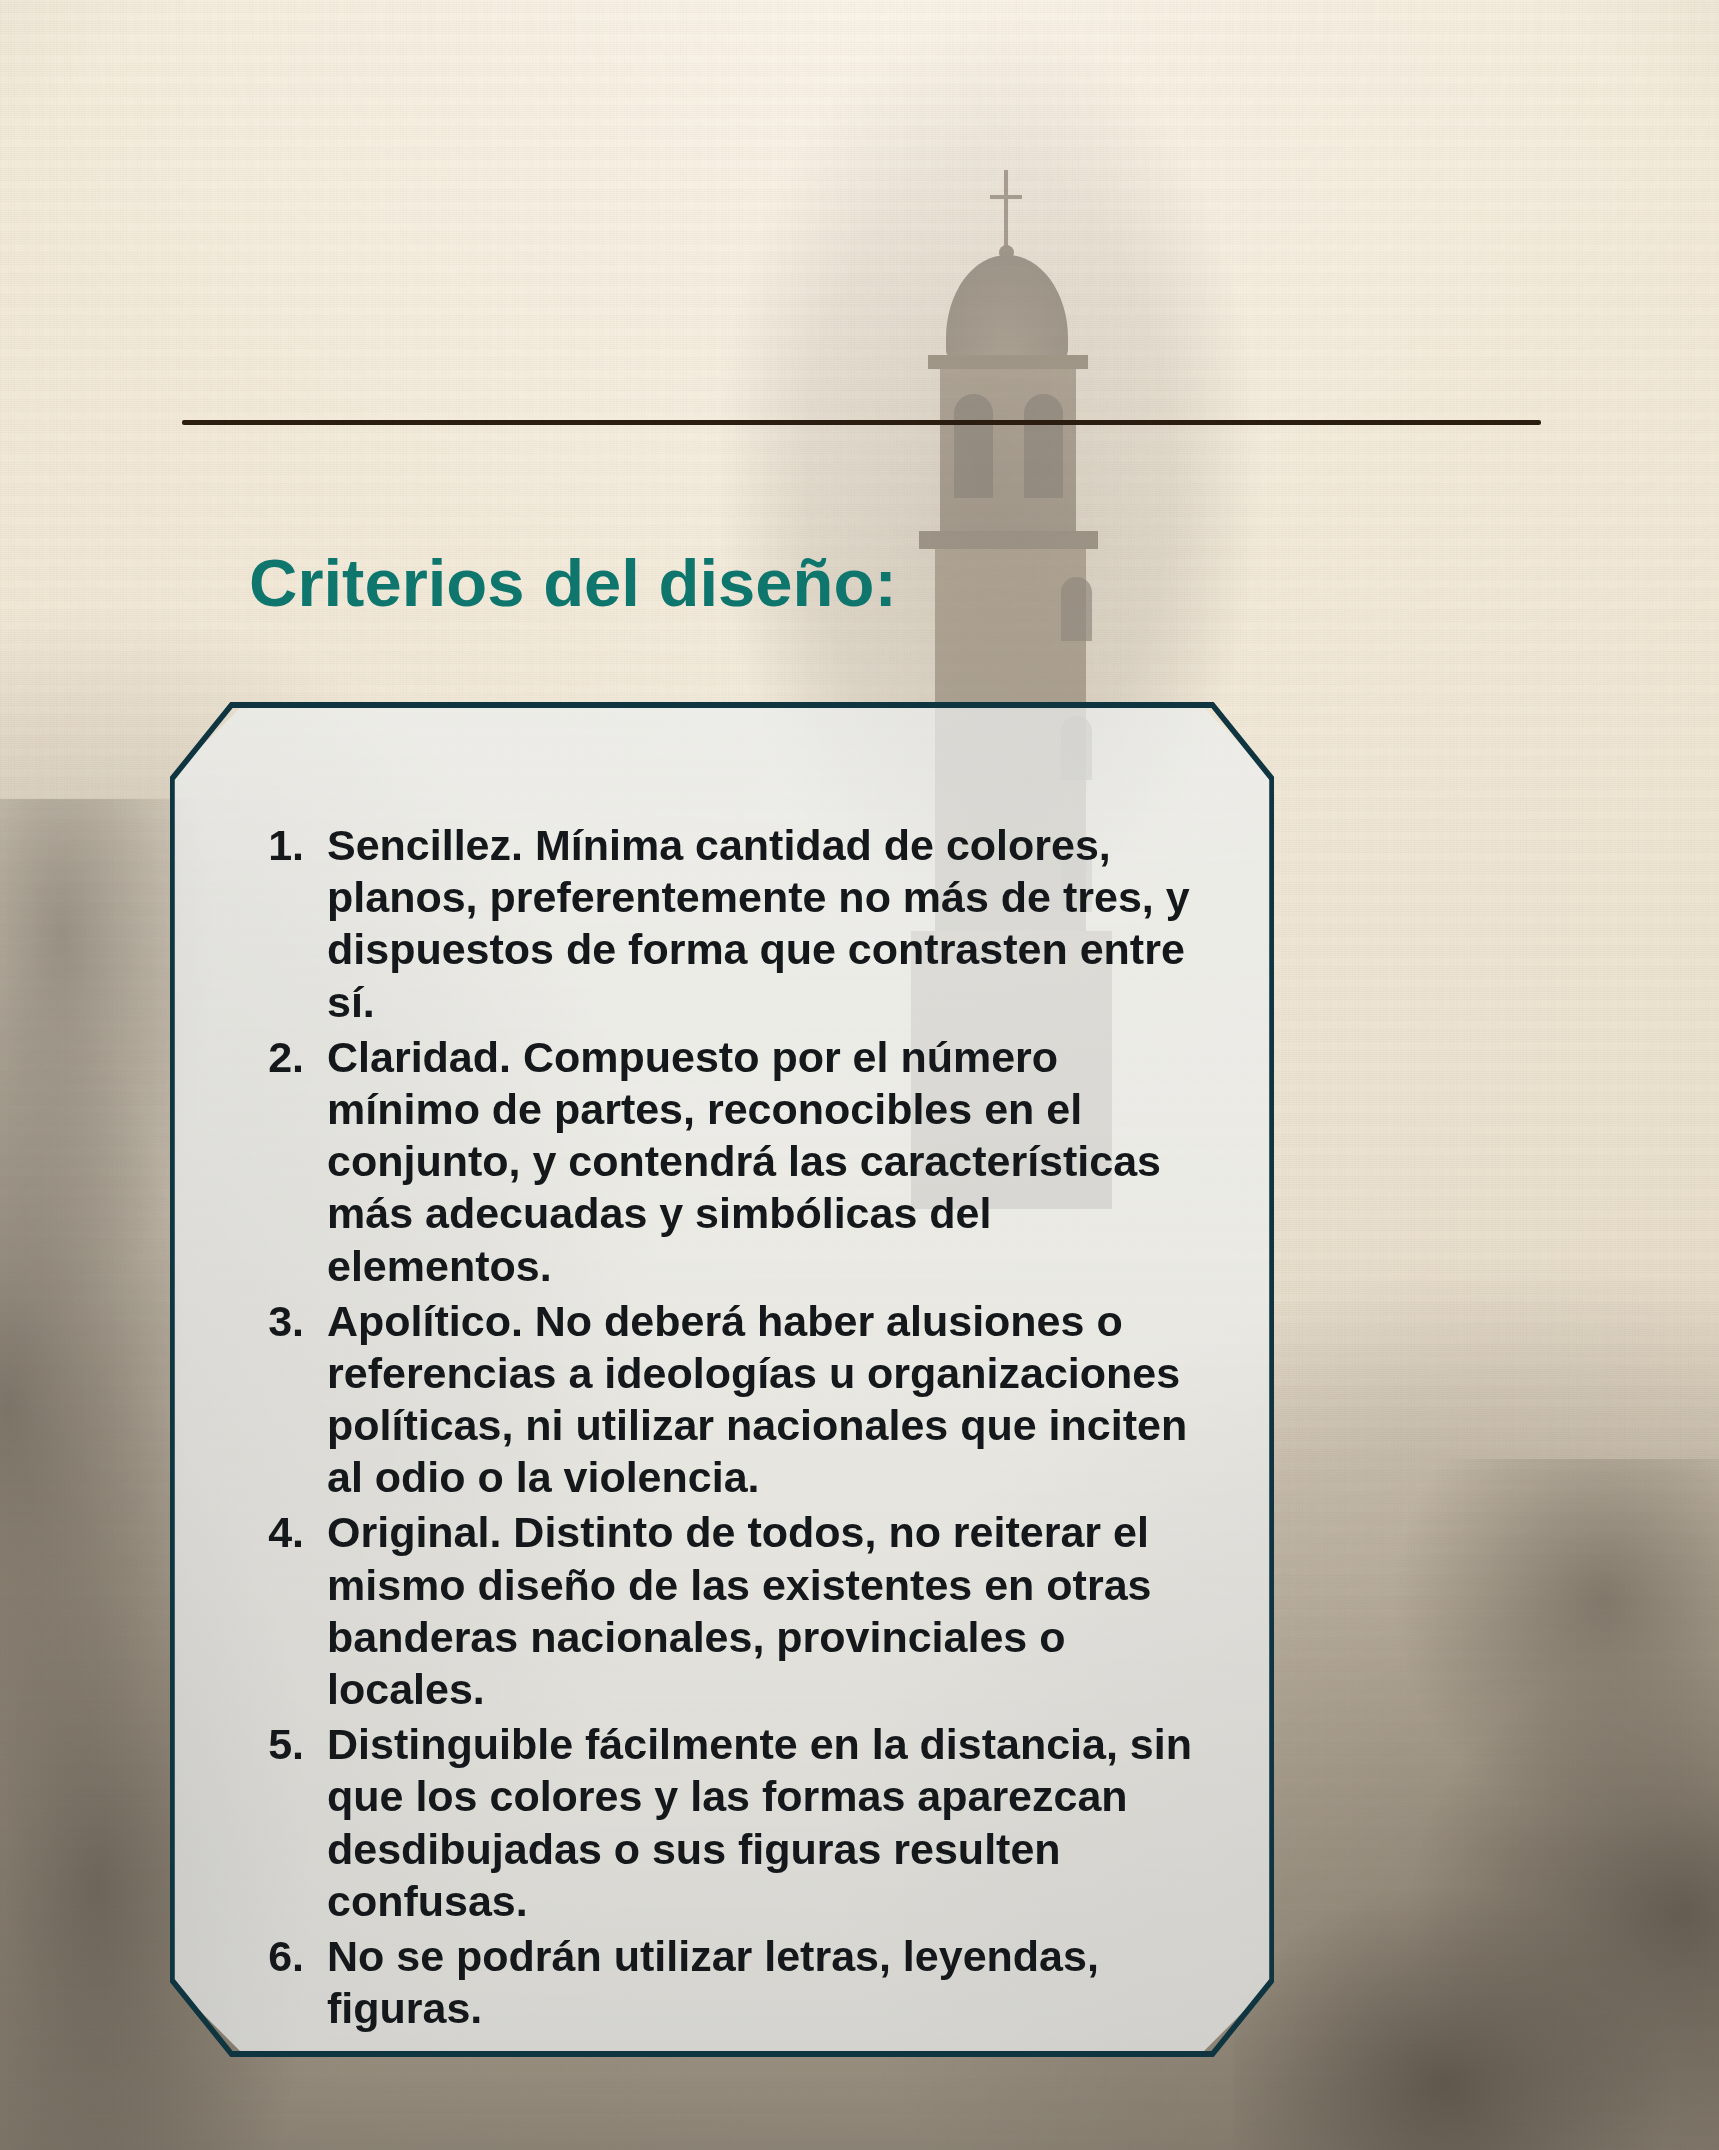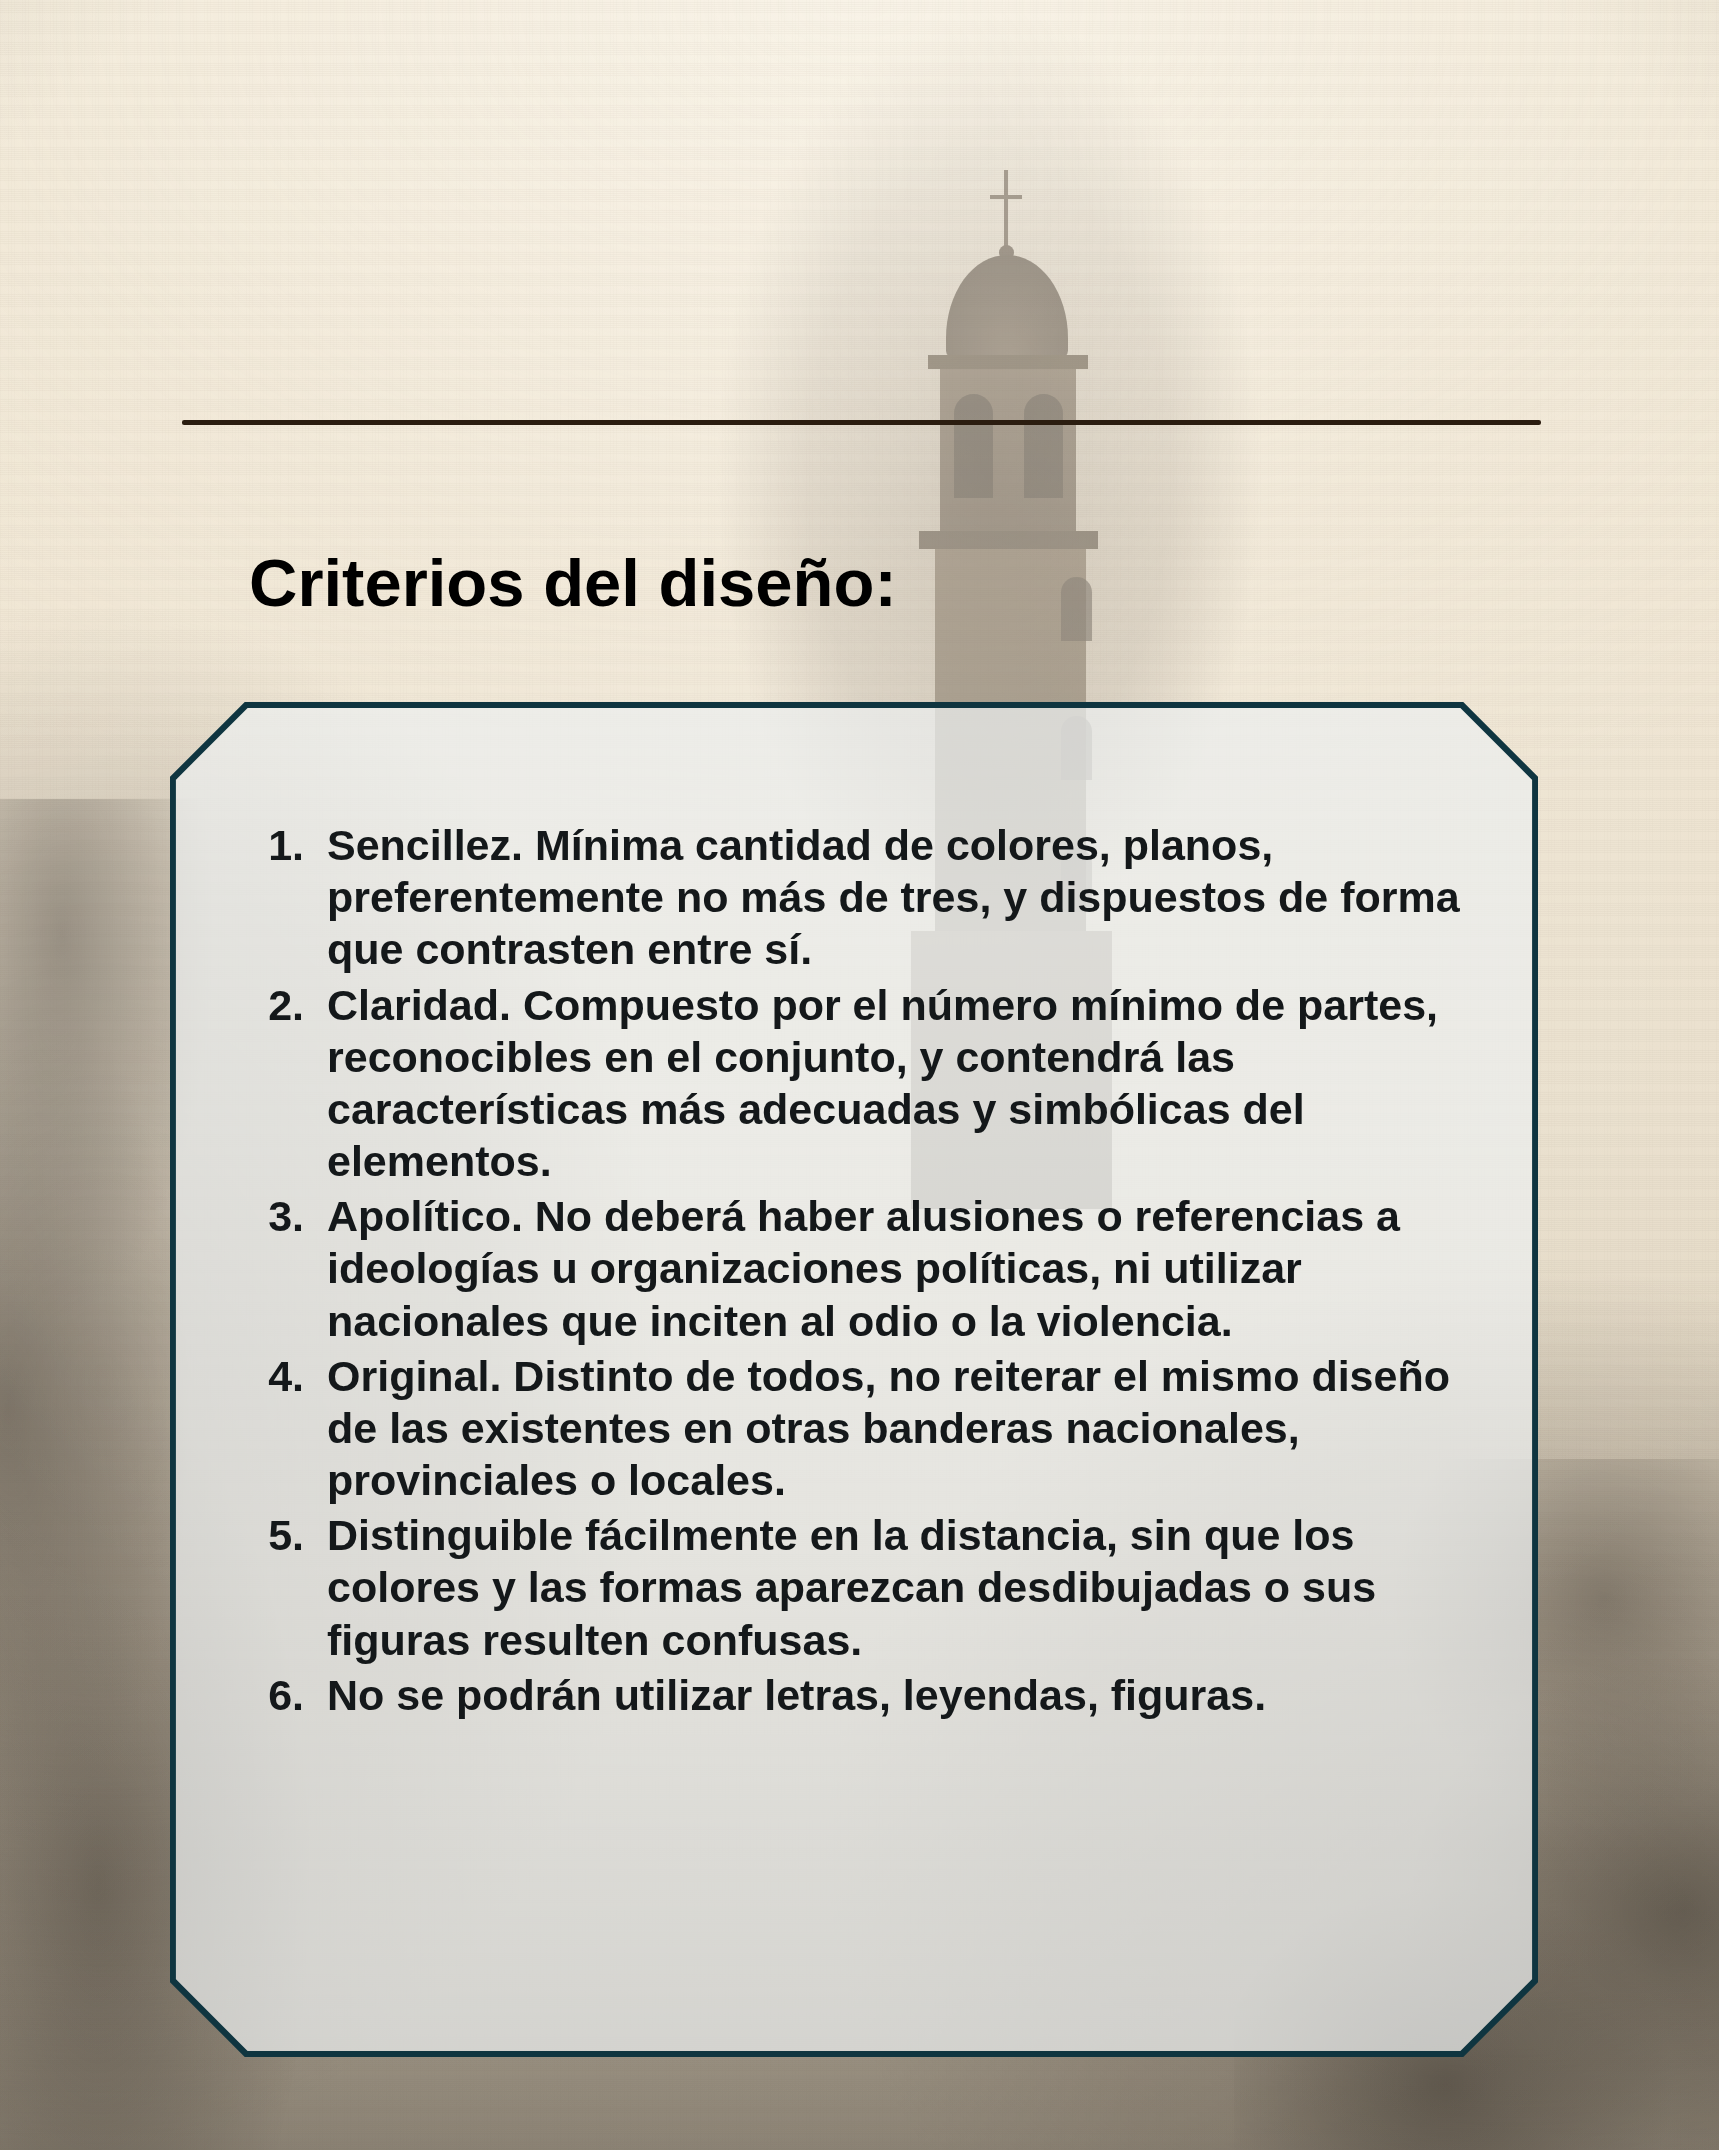--- a/index.html
+++ b/index.html
@@ -163,30 +163,30 @@
   }
 
   .subtitle {
     position: absolute;
     left: 249px;
     top: 549px;
     margin: 0;
     font-size: 67px;
     line-height: 1.0;
     font-weight: 700;
-    color: #000000;
+    color: #0f766e;
     font-family: "Liberation Sans", sans-serif;
   }
 
   
   .panel-wrap {
     position: absolute;
     left: 170px;
     top: 702px;
-    width: 1368px;
+    width: 1104px;
     height: 1355px;
   }
   .panel {
     position: absolute;
     inset: 0;
     background: rgba(236, 238, 238, 0.72);
     border: 4.9px solid #0f3540;
     -webkit-clip-path: polygon(76px 0, calc(100% - 76px) 0, 100% 76px, 100% calc(100% - 76px), calc(100% - 76px) 100%, 76px 100%, 0 calc(100% - 76px), 0 76px);
     clip-path: polygon(76px 0, calc(100% - 76px) 0, 100% 76px, 100% calc(100% - 76px), calc(100% - 76px) 100%, 76px 100%, 0 calc(100% - 76px), 0 76px);
   }

